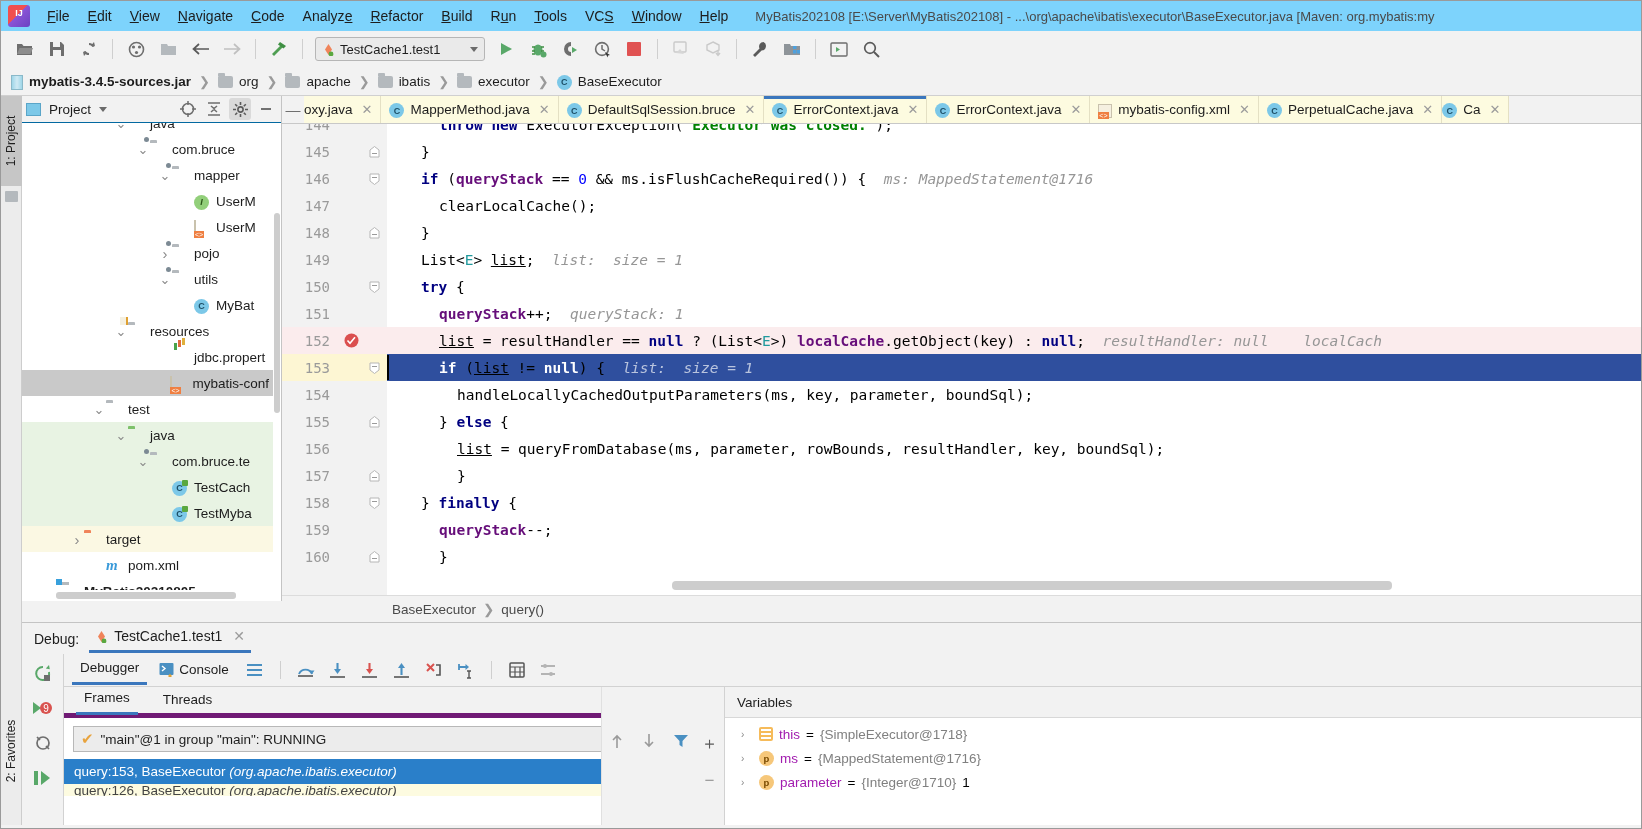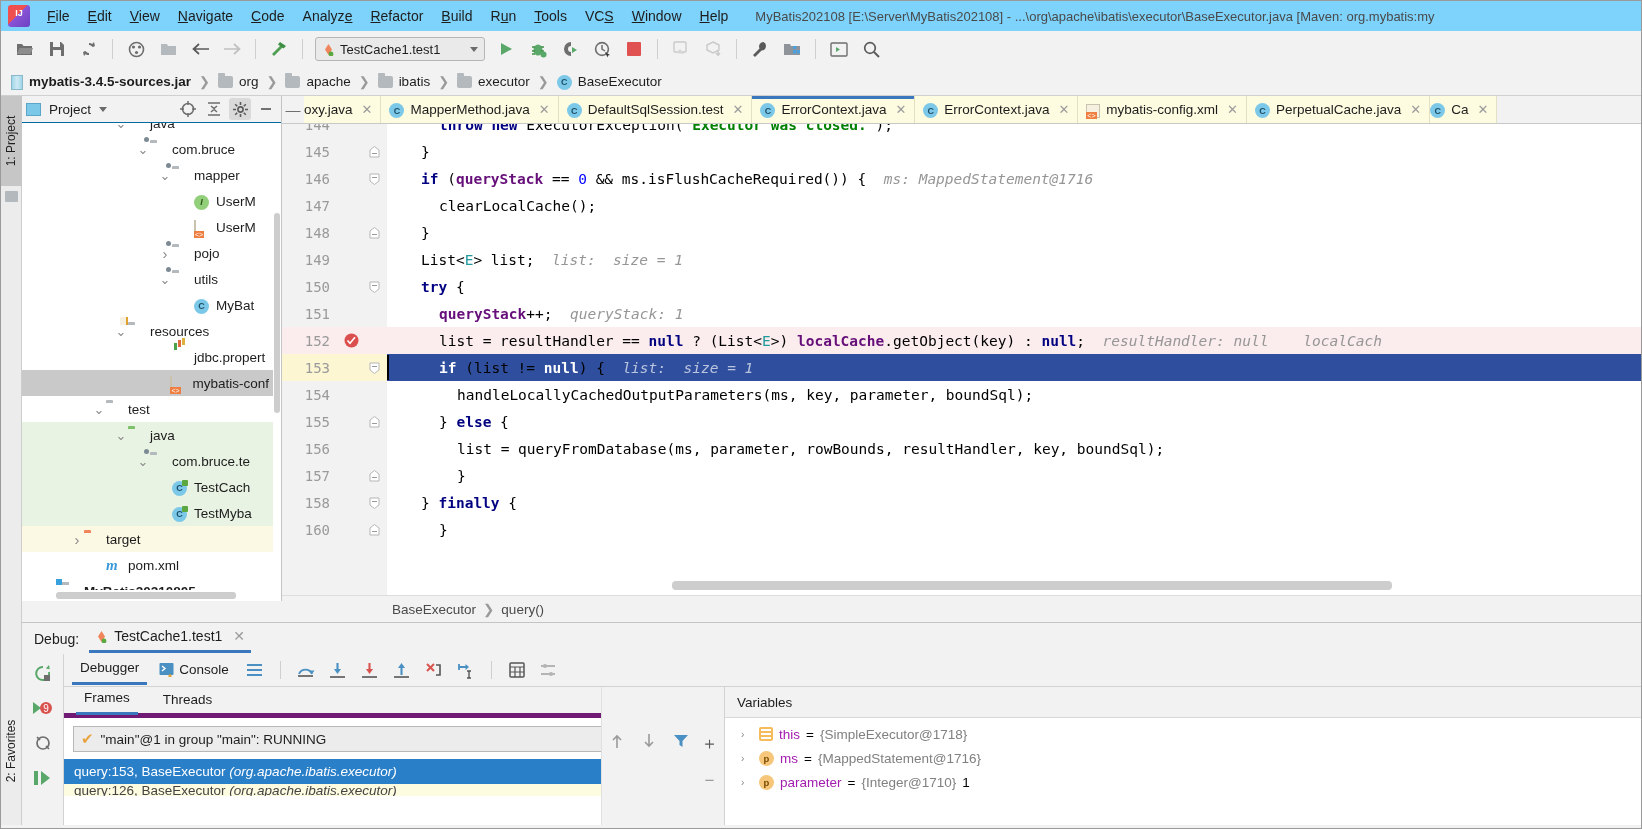--- a/index.html
+++ b/index.html
@@ -110,21 +110,21 @@
   .cline.cur .hl { position:absolute; left:105px; right:0; top:0; bottom:0; background:#2f4f9e; }
   .cline.cur .codetxt, .cline.cur .fold { position:relative; z-index:2; }
   
   .kw { color:#000080; font-weight:bold; }
   .str { color:#008000; font-weight:bold; }
   .num { color:#0000ff; }
   .fld { color:#660e7a; font-weight:bold; }
   .typ { color:#20999d; }
   .hint { color:#969696; font-style:italic; }
   .plain { color:#000; }
-  .und { }
+  .und { text-decoration:underline; }
   .inv { color:#fff; }
   .inv .kw,.inv .fld,.inv .num,.inv .typ{color:#fff;}
   .inv .hint{color:#b9c4de;}
   .caret { position:absolute; left:105px; top:1px; width:2px; height:25px; background:#000; z-index:3;}
   .ed-scroll-h { position:absolute; left:390px; bottom:5px; width:720px; height:9px; background:#cdcdcd; border-radius:4px;}
 
   
   .edbottom { position:absolute; left:281px; top:594px; width:1361px; height:27px; background:#f2f2f2; display:flex; align-items:center; padding-left:110px; gap:7px; font-size:13.5px; color:#4a4a4a; border-top:1px solid #dcdcdc;}
 
   
@@ -542,21 +542,21 @@
         <span>oxy.java</span>
         <span class="x">✕</span>
       </div>
       <div class="tab">
         <span class="ic-class">C</span>
         <span>MapperMethod.java</span>
         <span class="x">✕</span>
       </div>
       <div class="tab">
         <span class="ic-class">C</span>
-        <span>DefaultSqlSession.test</span>
+        <span>DefaultSqlSession.bruce</span>
         <span class="x">✕</span>
       </div>
       <div class="tab active">
         <span class="ic-class">C</span>
         <span>ErrorContext.java</span>
         <span class="x">✕</span>
       </div>
       <div class="tab">
         <span class="ic-class">C</span>
         <span>ErrorContext.java</span>
@@ -617,20 +617,21 @@
             </svg></span><span class="codetxt "><span style="display:inline-block;width:36px"></span><span class="plain">} </span><span class="kw">else</span><span class="plain"> {</span></span></div>
         <div class="cline"><span class="lnum">156</span><span class="bpmark"></span><span class="fold"></span><span class="codetxt "><span style="display:inline-block;width:54px"></span><span class="plain und">list</span><span class="plain"> = queryFromDatabase(ms, parameter, rowBounds, resultHandler, key, boundSql);</span></span></div>
         <div class="cline"><span class="lnum">157</span><span class="bpmark"></span><span class="fold"><svg width="11" height="12" viewBox="0 0 11 12">
               <path d="M1 11h9V4l-4.5-3.5L1 4z" fill="#fff" stroke="#b6b6b6" stroke-width="1"></path>
               <path d="M3 7.5h5" stroke="#9a9a9a" stroke-width="1"></path>
             </svg></span><span class="codetxt "><span style="display:inline-block;width:54px"></span><span class="plain">}</span></span></div>
         <div class="cline"><span class="lnum">158</span><span class="bpmark"></span><span class="fold"><svg width="11" height="12" viewBox="0 0 11 12">
               <path d="M1 1h9v7l-4.5 3.5L1 8z" fill="#fff" stroke="#b6b6b6" stroke-width="1"></path>
               <path d="M3 4.5h5" stroke="#9a9a9a" stroke-width="1"></path>
             </svg></span><span class="codetxt "><span style="display:inline-block;width:18px"></span><span class="plain">} </span><span class="kw">finally</span><span class="plain"> {</span></span></div>
+        <div class="cline"><span class="lnum">159</span><span class="bpmark"></span><span class="fold"></span><span class="codetxt "><span style="display:inline-block;width:36px"></span><span class="fld">queryStack</span><span class="plain">--;</span></span></div>
         <div class="cline"><span class="lnum">160</span><span class="bpmark"></span><span class="fold"><svg width="11" height="12" viewBox="0 0 11 12">
               <path d="M1 11h9V4l-4.5-3.5L1 4z" fill="#fff" stroke="#b6b6b6" stroke-width="1"></path>
               <path d="M3 7.5h5" stroke="#9a9a9a" stroke-width="1"></path>
             </svg></span><span class="codetxt "><span style="display:inline-block;width:36px"></span><span class="plain">}</span></span></div>
       </div>
     <div class="ed-scroll-h"></div>
   </div>
 
   <div class="edbottom">
     <span>BaseExecutor</span>

